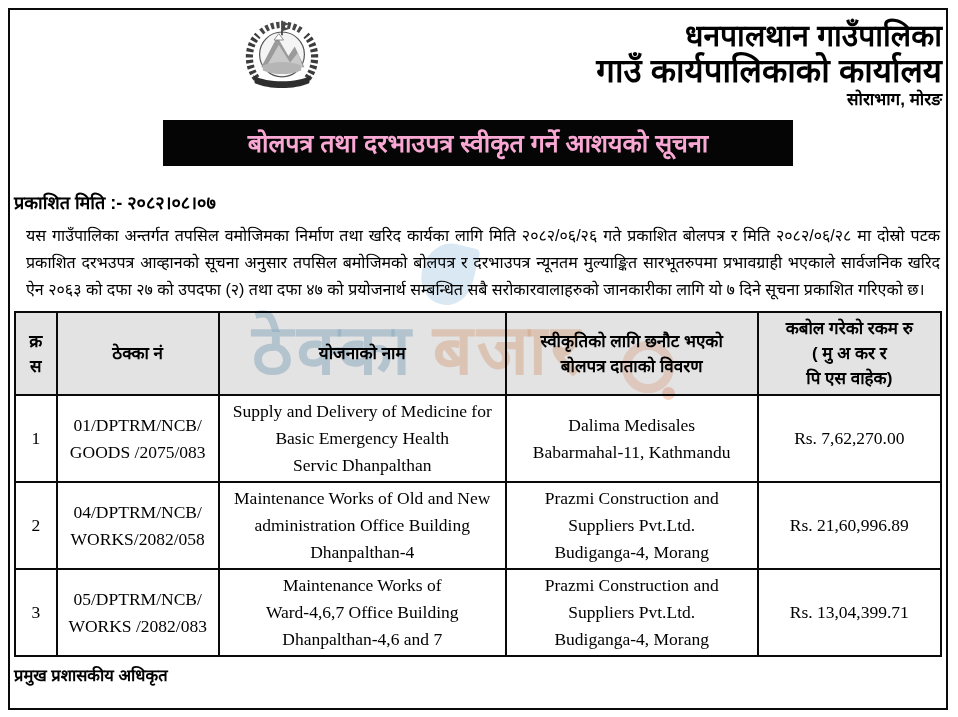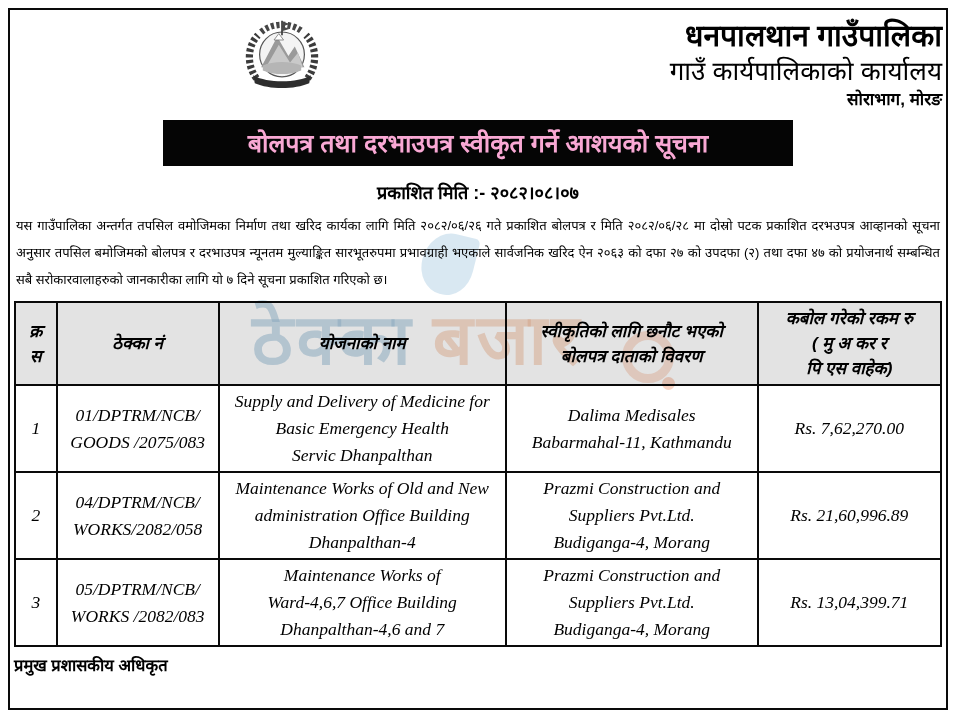--- a/index.html
+++ b/index.html
@@ -5,33 +5,33 @@
   html,body{margin:0;padding:0;background:#ffffff;}
   .canvas{position:relative;width:958px;height:717px;background:#ffffff;overflow:hidden;
           font-family:"Liberation Sans", sans-serif;color:#000;}
   .page{position:absolute;left:8px;top:8px;right:10px;bottom:7px;border:2px solid #0a0a0a;
         padding:4px 4px 0 4px;box-sizing:border-box;}
 
   
   .doc-header{position:relative;text-align:right;padding-top:4px;}
   .emblem{position:absolute;left:228px;top:2px;width:80px;height:80px;}
   .title-1{font-size:30px;font-weight:bold;line-height:36px;}
-  .title-2{font-size:26px;font-weight:normal;line-height:34px;}
+  .title-2{font-size:33px;font-weight:bold;line-height:34px;}
   .title-3{font-size:17px;font-weight:bold;line-height:24px;}
 
   .banner-wrap{text-align:center;margin-top:8px;}
   .banner{display:inline-block;background:#050505;color:#f9a8d4;font-size:25px;font-weight:bold;
           padding:5px 30px 7px 30px;min-width:570px;}
-  .pub-date{text-align:center;font-size:18px;font-weight:bold;margin-top:14px;}
-
-  .body-text{font-size:13px;line-height:27px;text-align:justify;margin:8px 2px 0 2px;}
+  .pub-date{font-size:18px;font-weight:bold;margin-top:24px;}
+
+  .body-text{font-size:16px;line-height:27px;text-align:justify;margin:8px 2px 0 12px;}
 
   
   .tbl-wrap{position:relative;margin:8px 0 0 0;}
-  table.notice{width:100%;border-collapse:collapse;table-layout:fixed;font-style:italic;}
+  table.notice{width:100%;border-collapse:collapse;table-layout:fixed;}
   table.notice th, table.notice td{border:2px solid #0a0a0a;text-align:center;vertical-align:middle;
           padding:2px 4px;box-sizing:border-box;}
   table.notice th{background:#e3e3e3;font-size:17px;font-weight:bold;height:83px;
           font-family:"Liberation Sans", sans-serif;line-height:25px;}
   table.notice td{height:82px;font-family:"Liberation Serif", serif;font-size:17.5px;line-height:27px;}
   td.sn{font-size:17px;}
   td.amount{font-size:18px;}
 
   
   .watermark{position:absolute;left:238px;top:-12px;font-size:70px;font-weight:bold;

